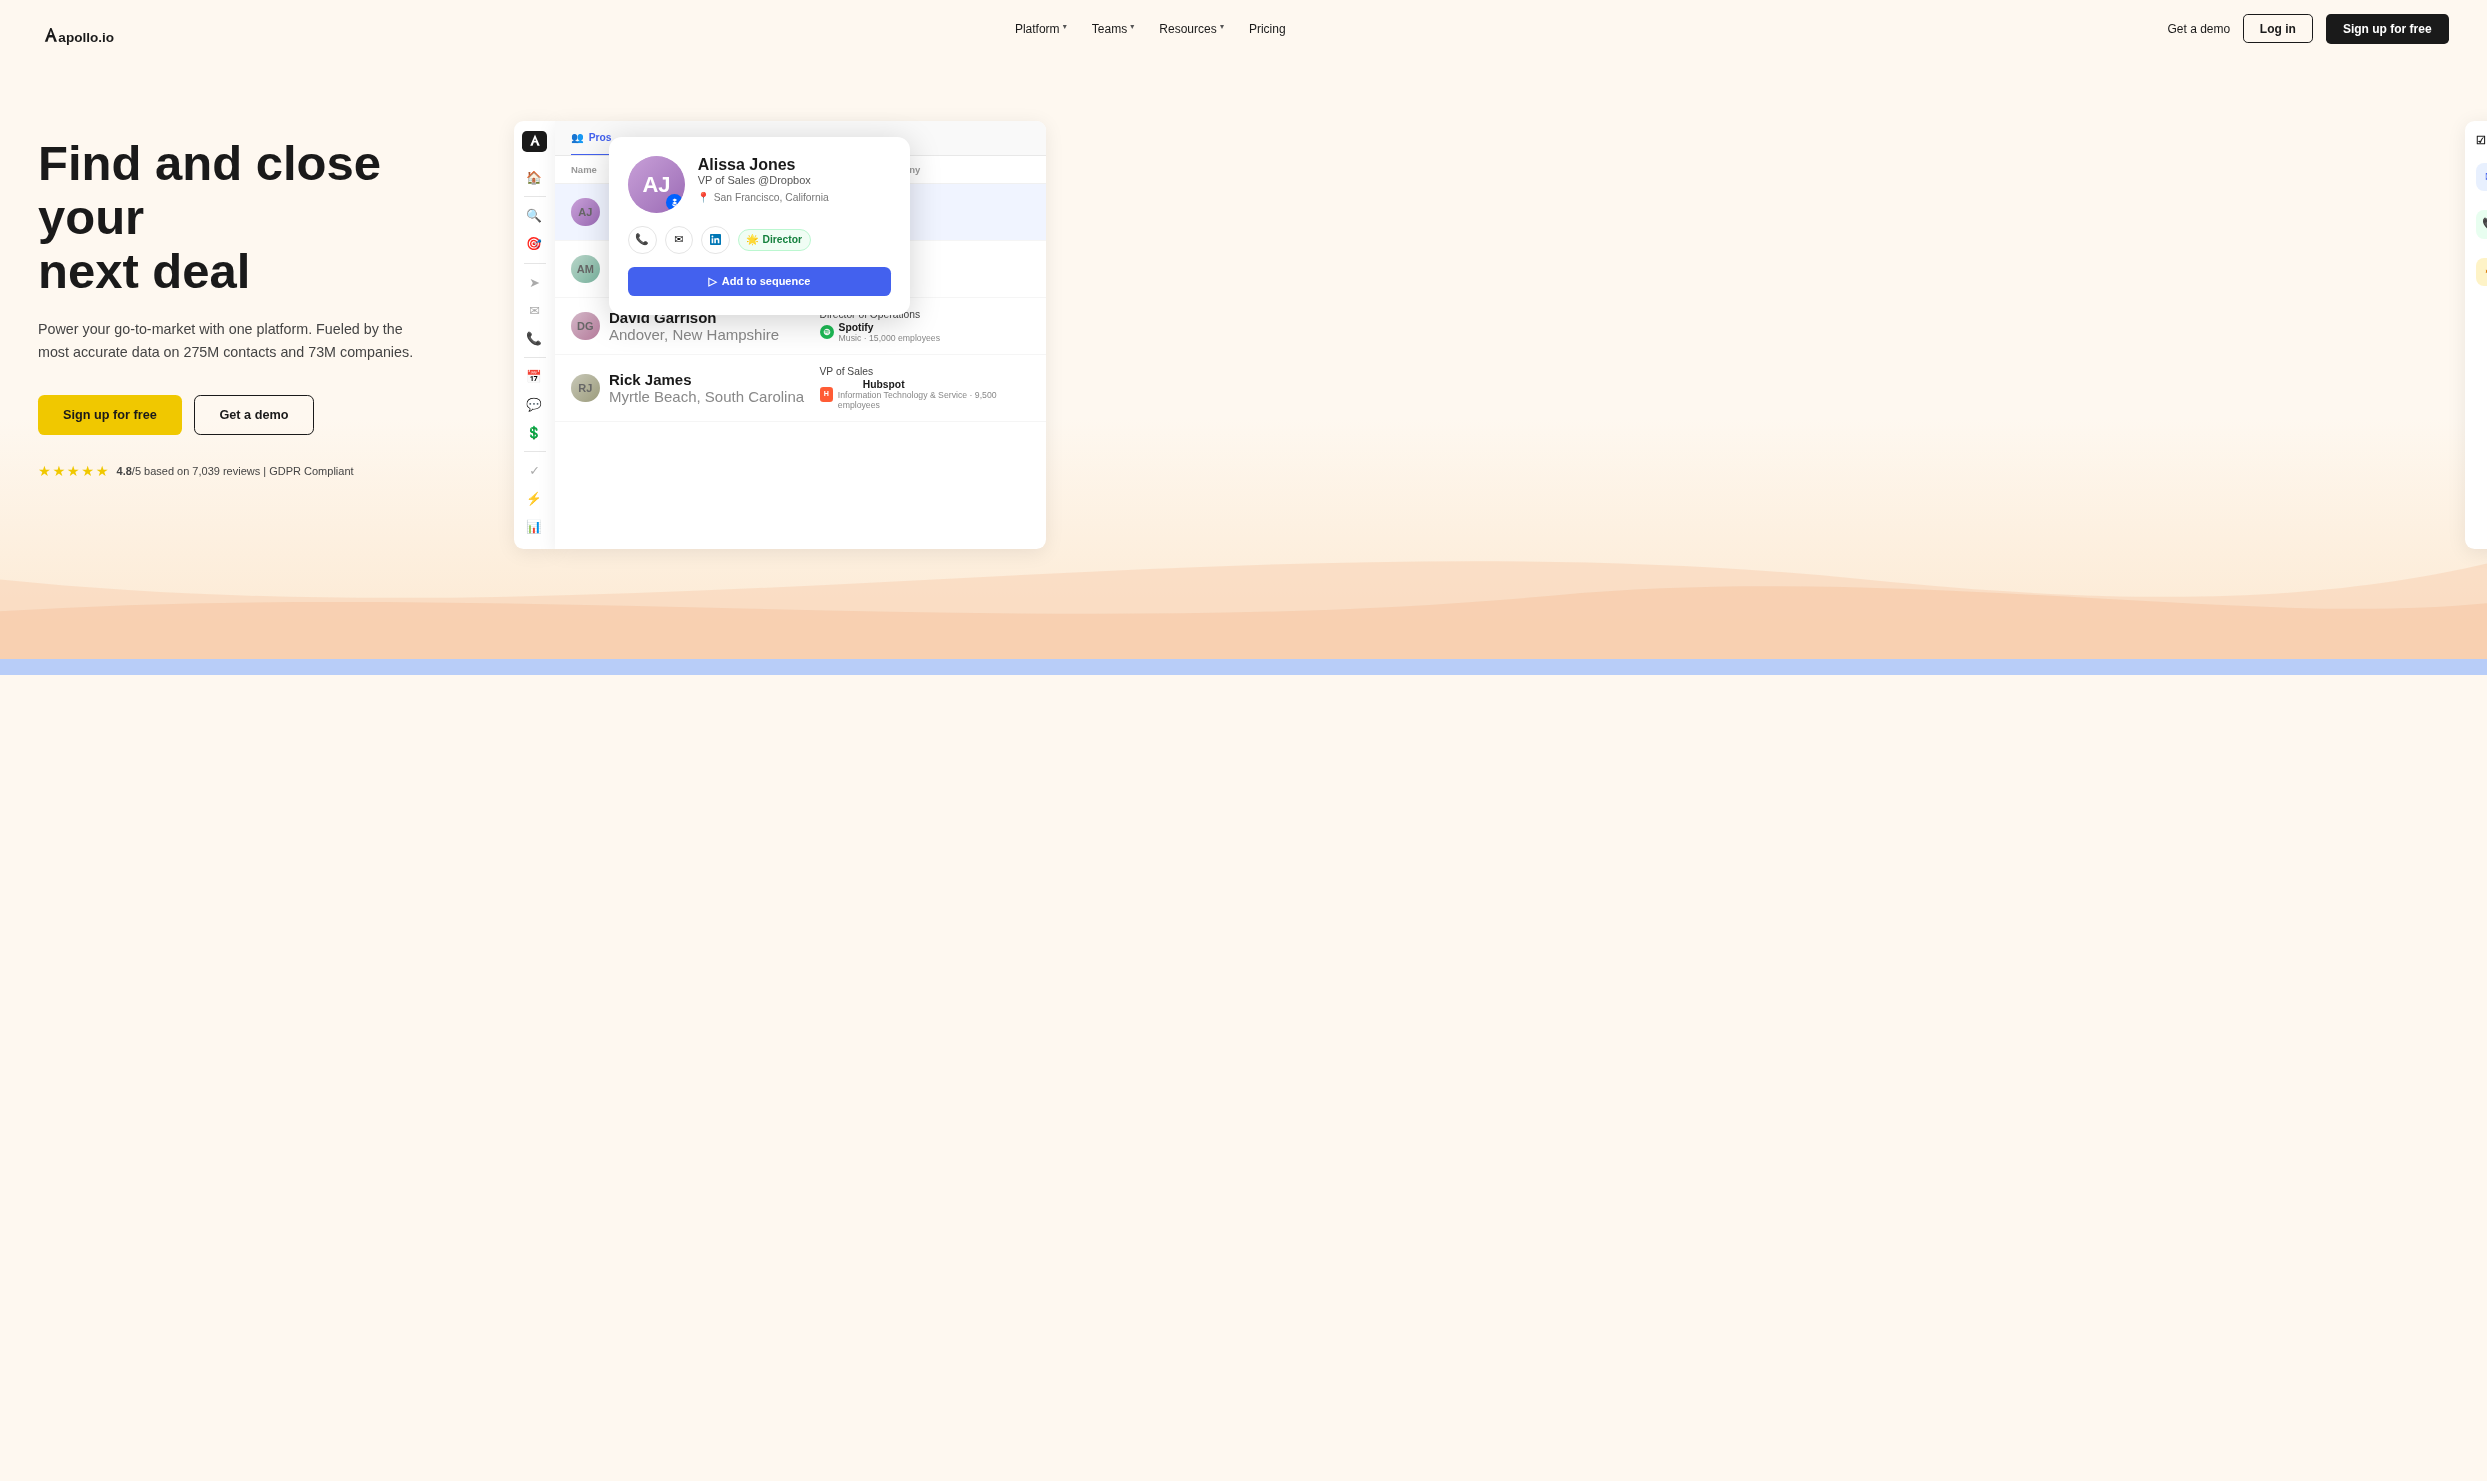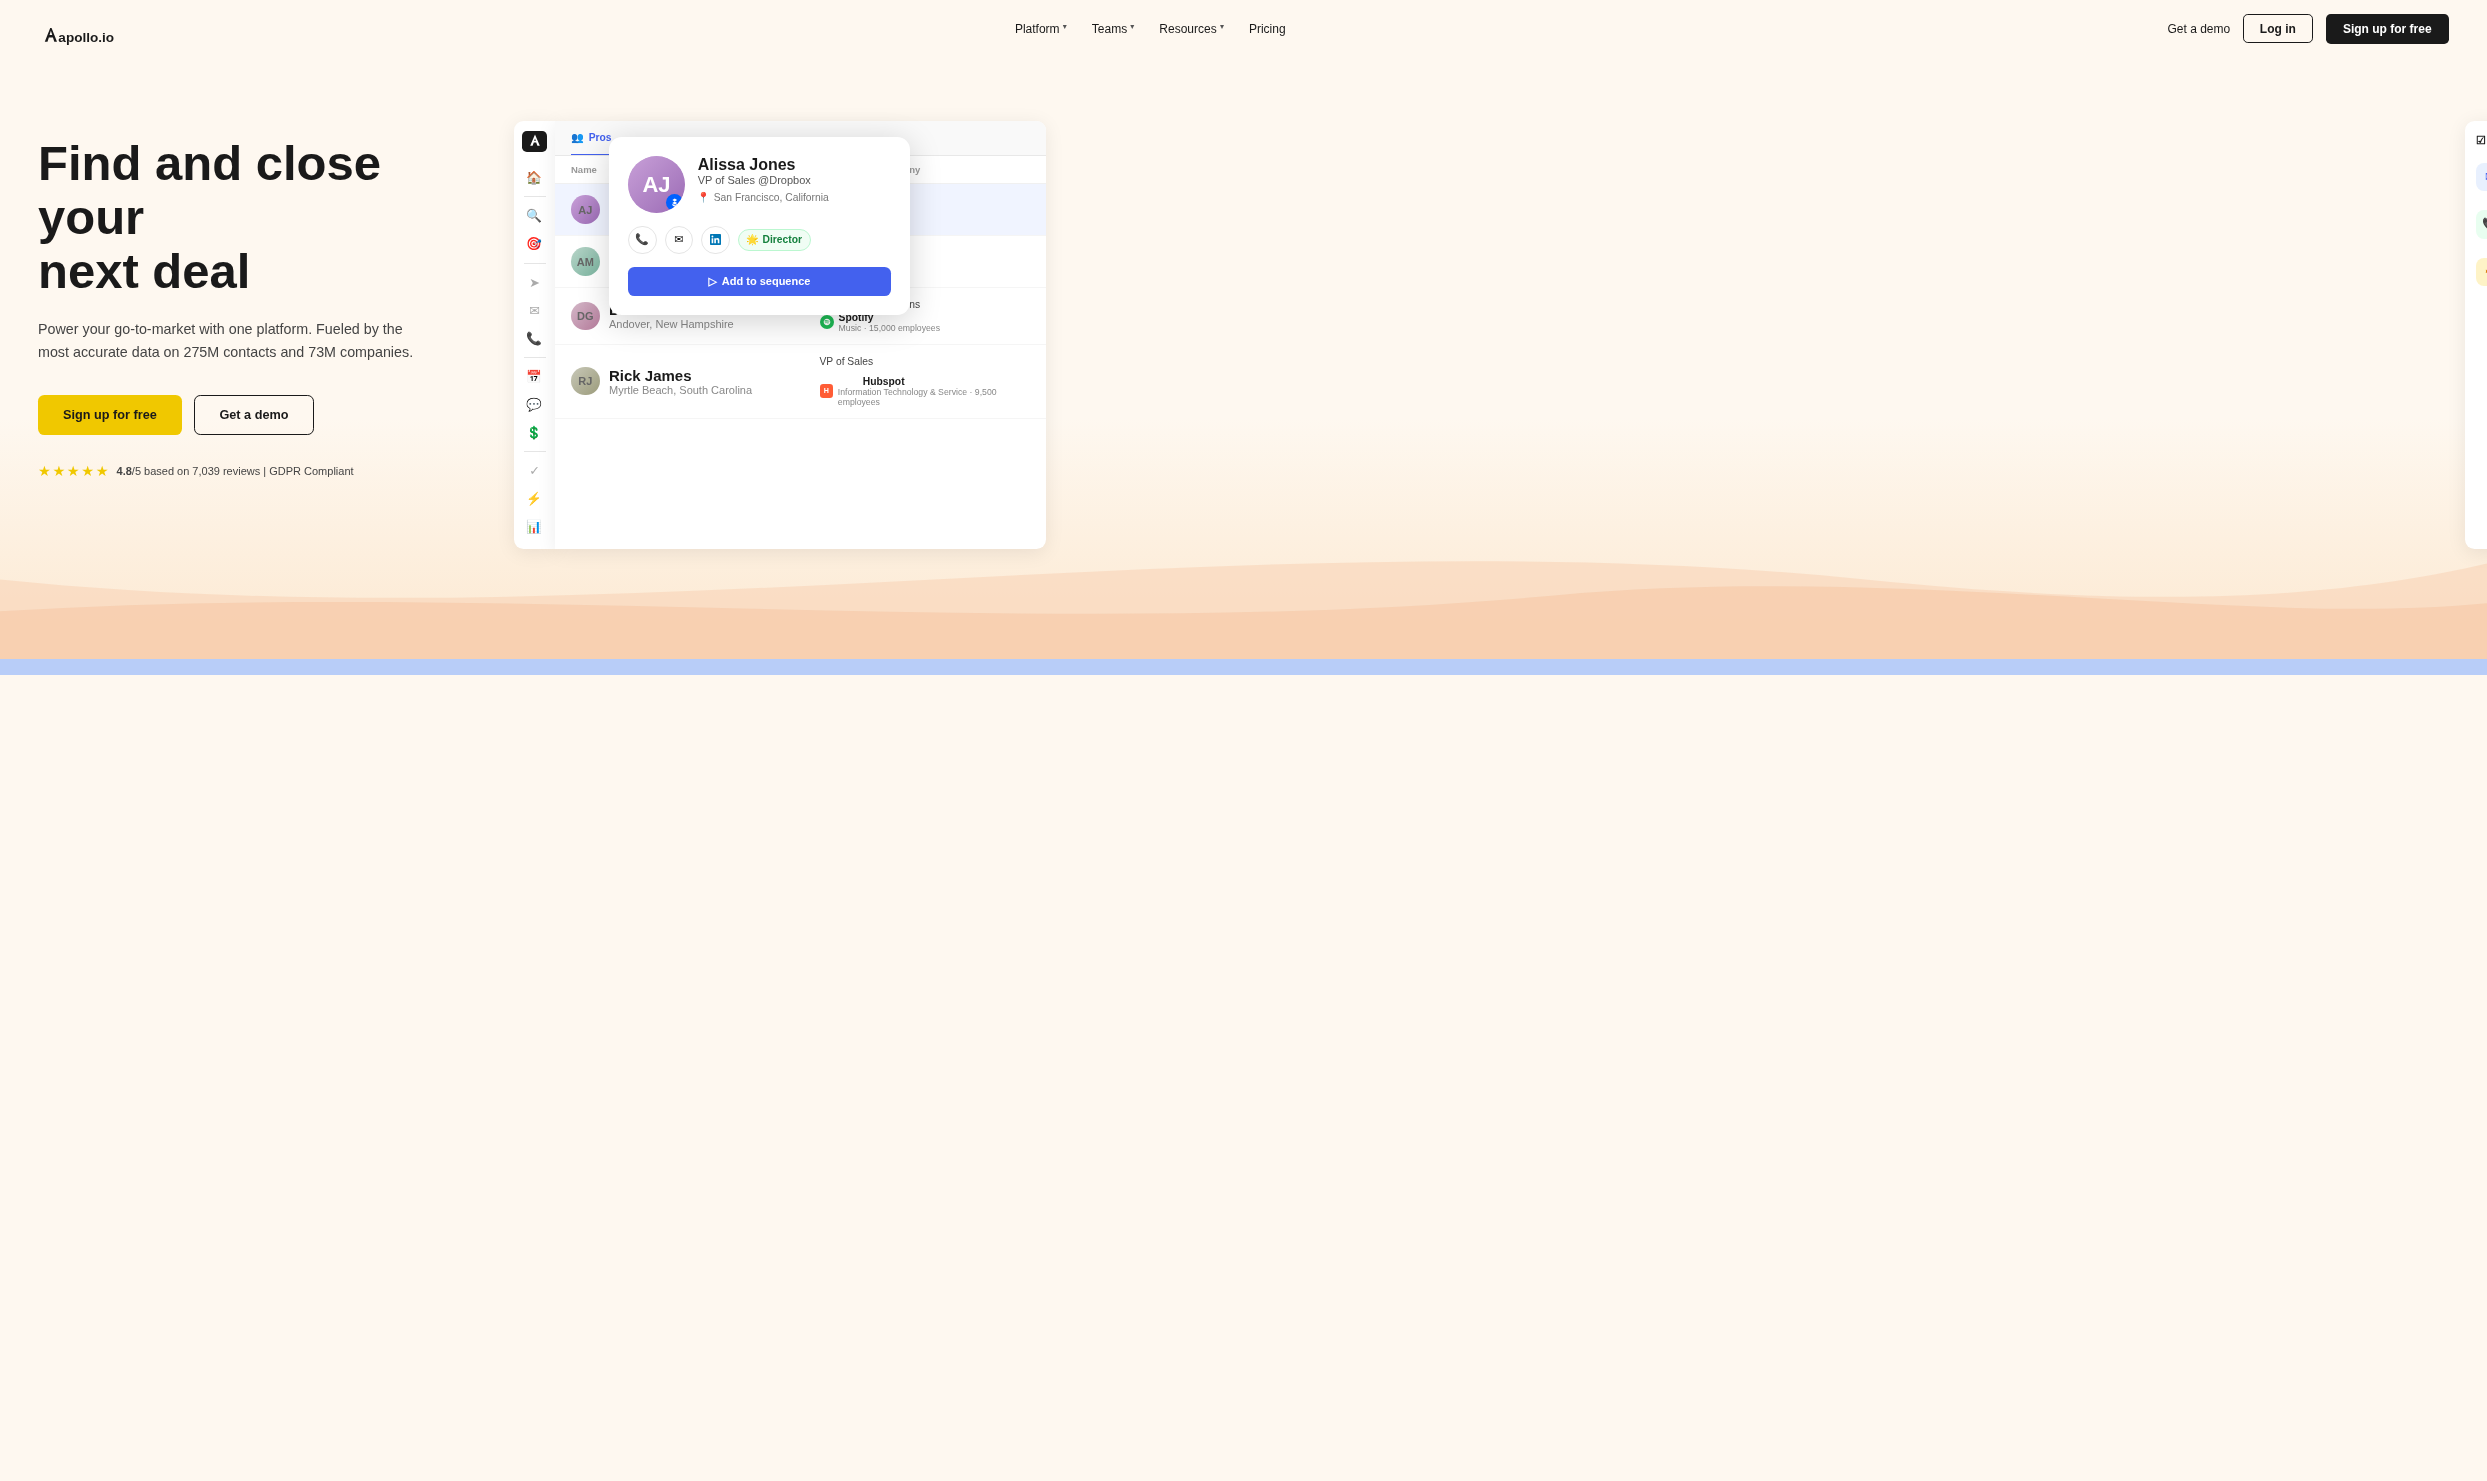--- a/index.html
+++ b/index.html
@@ -110,21 +110,21 @@
       transition: background 0.15s;
     }
     .mock-row.highlighted { background: #f0f4ff; }
     .mock-avatar {
       width: 28.5px; height: 28.5px; border-radius: 50%; margin-right: 9.5px;
       background: #d0d0d0; flex-shrink: 0; overflow: hidden; display: flex; align-items: center; justify-content: center;
       font-size: 11px; font-weight: 600; color: #666;
     }
     .mock-person-info { flex: 2; }
     .mock-person-name { font-size: 15px; font-weight: 600; color: #1a1a1a; }
-    .mock-person-loc { font-size: 11px; color: #888; }
+    .mock-person-loc { font-size: 15px; color: #888; }
     .mock-title-col { flex: 2; font-size: 10.3px; color: #444; }
     .mock-company-col { flex: 2; }
 
     
     .profile-popup {
       position: absolute; top: 16px; left: 95px; width: 301px;
       background: #fff; border-radius: 12.7px; box-shadow: 0 6.3px 32px rgba(0,0,0,0.18);
       padding: 19px; z-index: 20;
     }
     .popup-header { display: flex; gap: 12.7px; align-items: flex-start; margin-bottom: 12.7px; }
@@ -333,21 +333,21 @@
           </div>
         </div>
 
         <div class="mock-row">
           <div class="mock-avatar" style="background: linear-gradient(135deg, #c8c8b8, #9b9b7b);">RJ</div>
           <div class="mock-person-info">
             <div class="mock-person-name">Rick James</div>
             <div class="mock-person-loc">Myrtle Beach, South Carolina</div>
           </div>
           <div class="mock-company-col">
-            <div style="font-size:10.3px;color:#444;margin-bottom:9px;">VP of Sales</div>
+            <div style="font-size:10.3px;color:#444;margin-bottom:2px;">VP of Sales</div>
             <div style="display:flex;align-items:center;gap:4.8px;">
               <span style="width:14.3px;height:14.3px;border-radius:3.2px;background:#ff5c35;display:inline-flex;align-items:center;justify-content:center;">
                 <span style="color:white;font-size:7.1px;font-weight:700;">H</span>
               </span>
               <div>
                 <div style="font-size:10.3px;font-weight:600;color:#1a1a1a;padding-left:25px;">Hubspot</div>
                 <div style="font-size:8.7px;color:#888;">Information Technology &amp; Service · 9,500 employees</div>
               </div>
             </div>
           </div>

